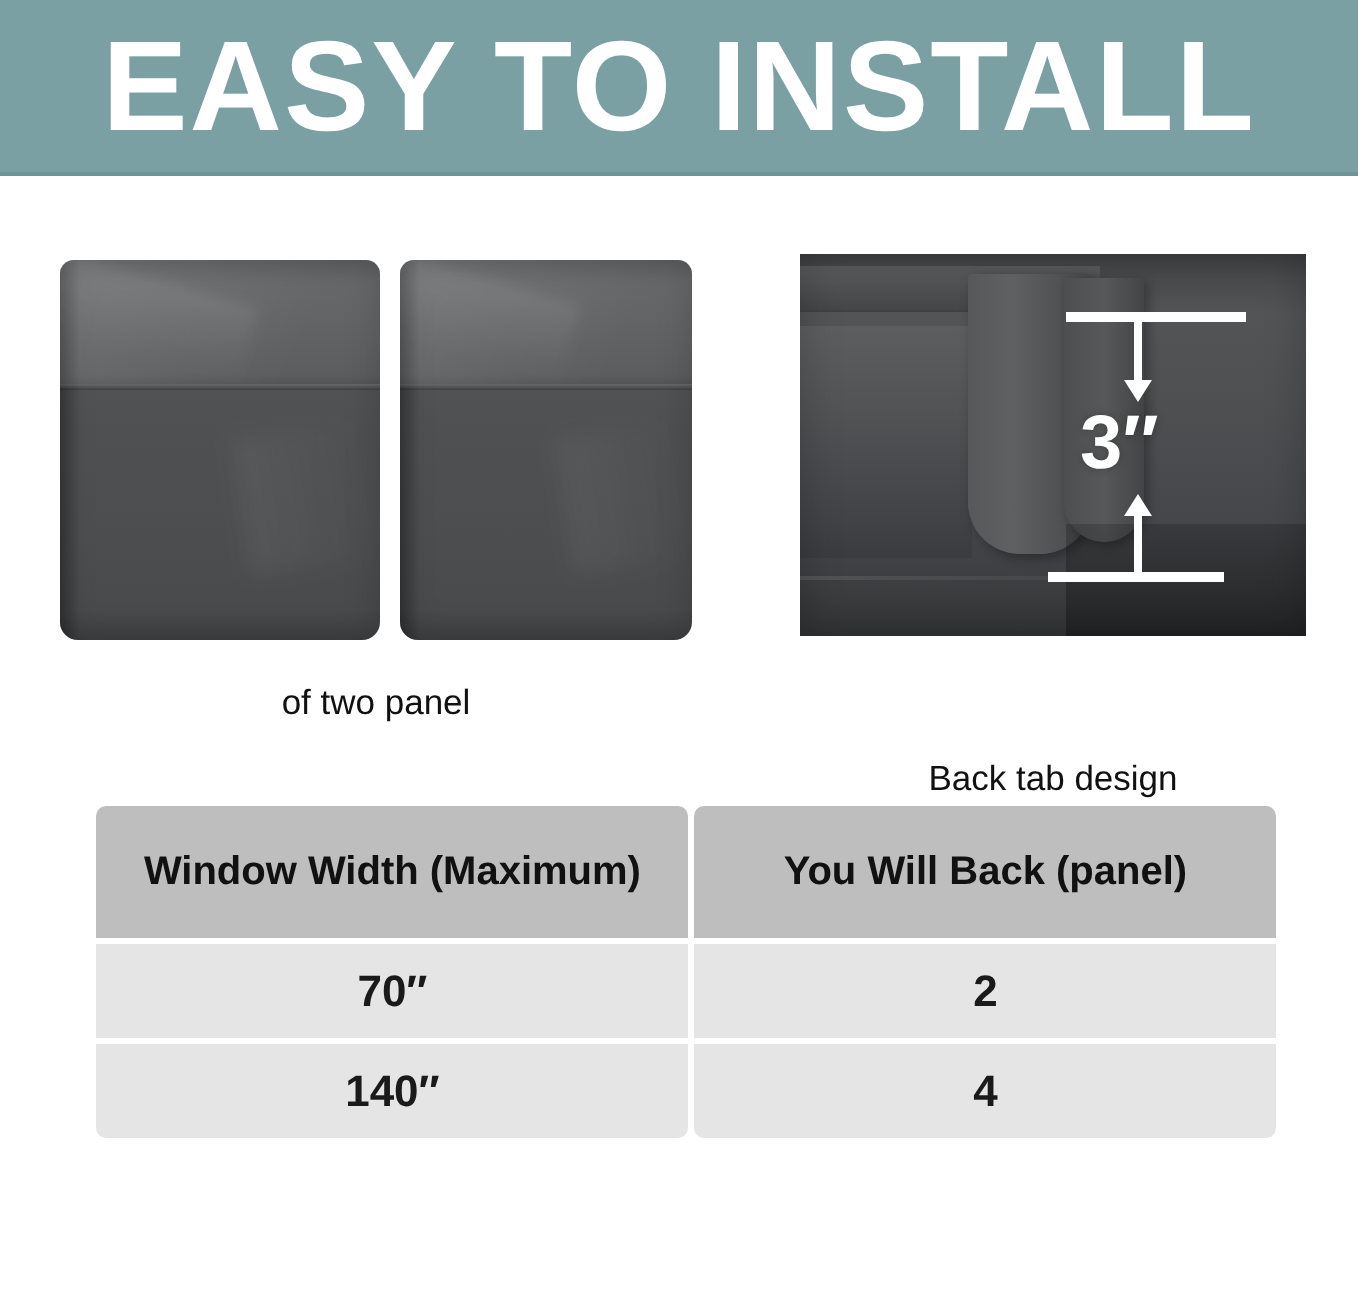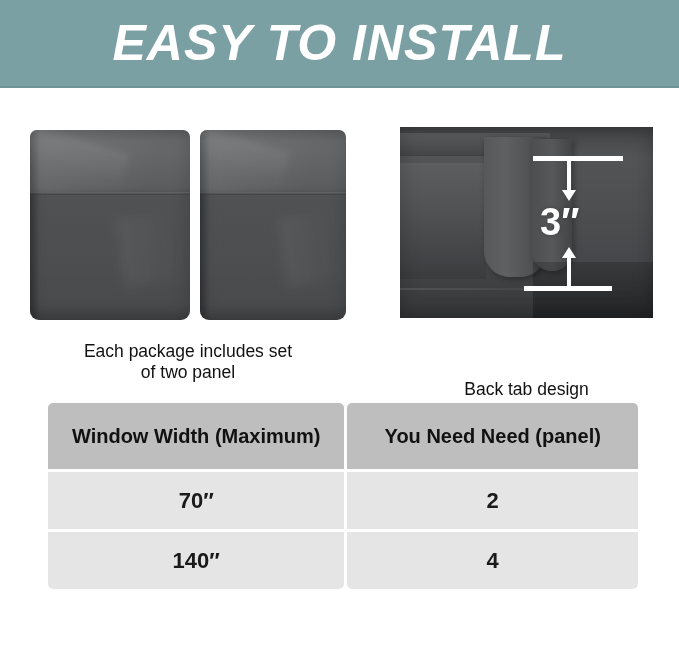--- a/index.html
+++ b/index.html
@@ -25,27 +25,26 @@
     height: 88px;
     background: #7ba0a4;
     border-bottom: 2px solid #6f9397;
     box-sizing: border-box;
     display: flex;
     align-items: center;
     justify-content: center;
   }
   .banner-title {
     color: #ffffff;
-    font-size: 50px;
+    font-size: 64px;
     font-weight: bold;
     letter-spacing: 1px;
     line-height: 1;
     white-space: nowrap;
     font-family: "Liberation Sans", sans-serif;
-    font-style: italic;
   }
 
   
   .photo-row {
     position: absolute;
     left: 0;
     top: 88px;
     width: 679px;
     height: 245px;
   }
@@ -275,21 +274,21 @@
   .size-table th {
     background: #bebebe;
     height: 66px;
     font-size: 20px;
     font-weight: bold;
     color: #111111;
     border-radius: 5px 5px 0 0;
   }
   .size-table td {
     background: #e5e5e5;
-    height: 57px;
+    height: 47px;
     font-size: 22px;
     font-weight: bold;
     color: #1a1a1a;
   }
   .size-table tr:last-child td {
     border-radius: 0 0 5px 5px;
   }
   .col-a { width: 50.5%; }
   .col-b { width: 49.5%; }
 </style>
@@ -333,35 +332,34 @@
       <div class="arrow-down"></div>
       <div class="dim-label">3″</div>
       <div class="arrow-up"></div>
       <div class="stem-bottom"></div>
       <div class="line-bottom"></div>
     </div>
   </div>
 </div>
 
 <div class="caption caption-left">
-  <div>Each package includes set</div>
   <div>of two panel</div>
 </div>
 
 <div class="caption caption-right">Back tab design</div>
 
 <table class="size-table">
   <colgroup>
     <col class="col-a">
     <col class="col-b">
   </colgroup>
   <thead>
     <tr>
       <th>Window Width (Maximum)</th>
-      <th>You Need Need (panel)</th>
+      <th>You Will Back (panel)</th>
     </tr>
   </thead>
   <tbody>
     <tr>
       <td>70″</td>
       <td>2</td>
     </tr>
     <tr>
       <td>140″</td>
       <td>4</td>

